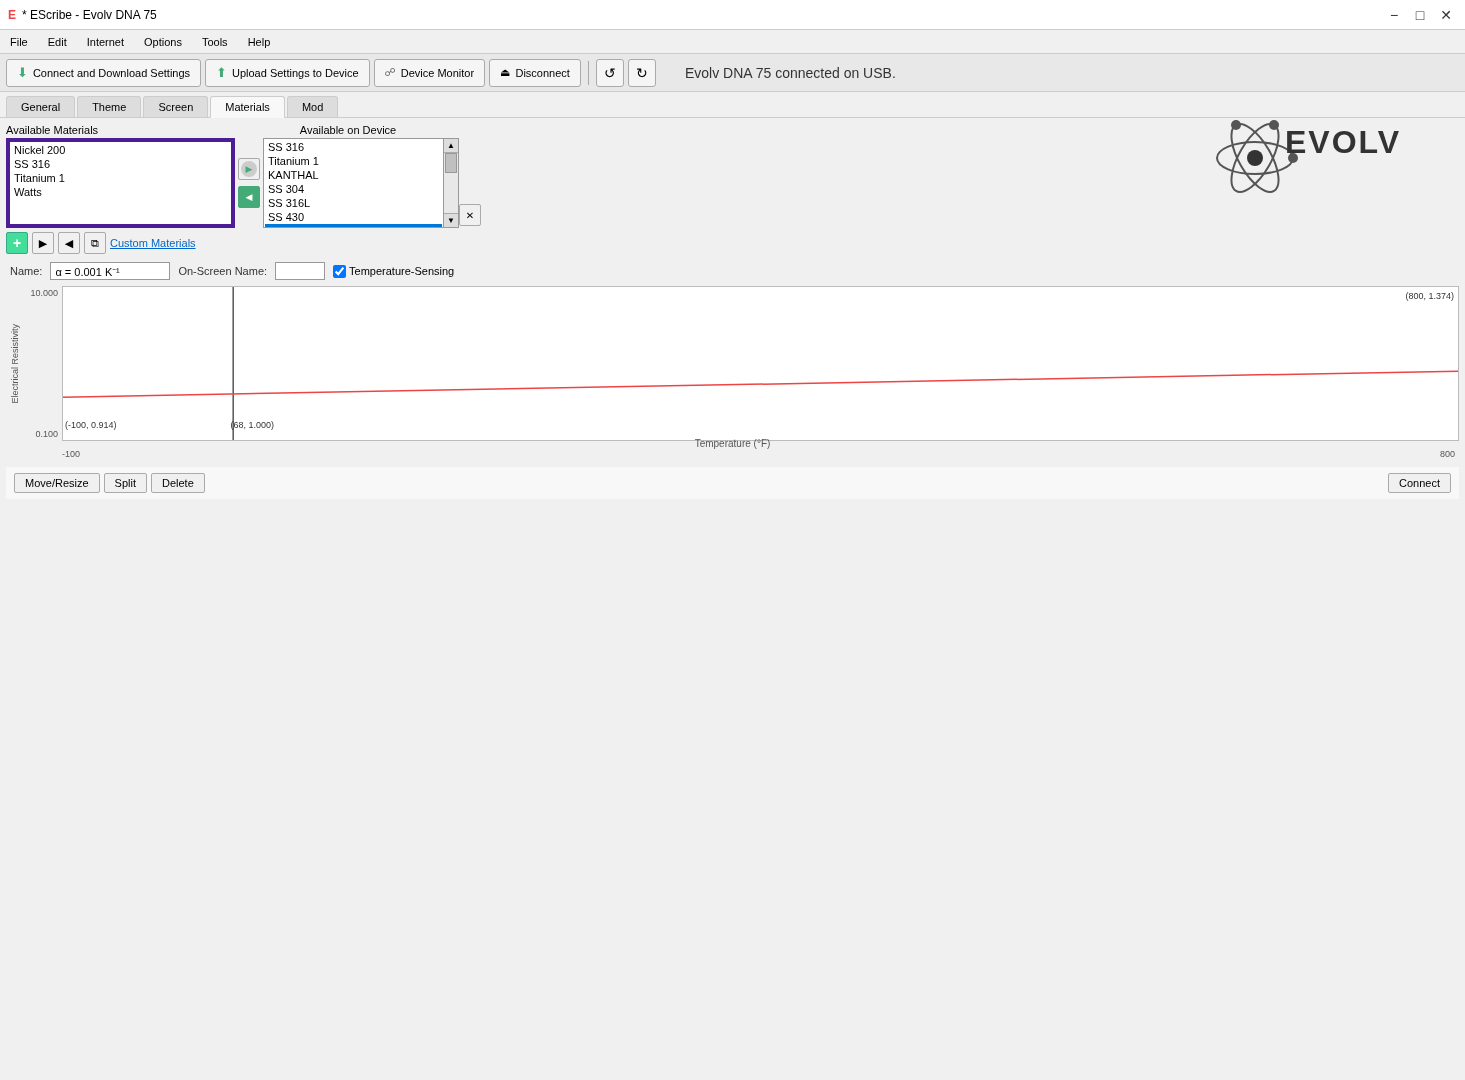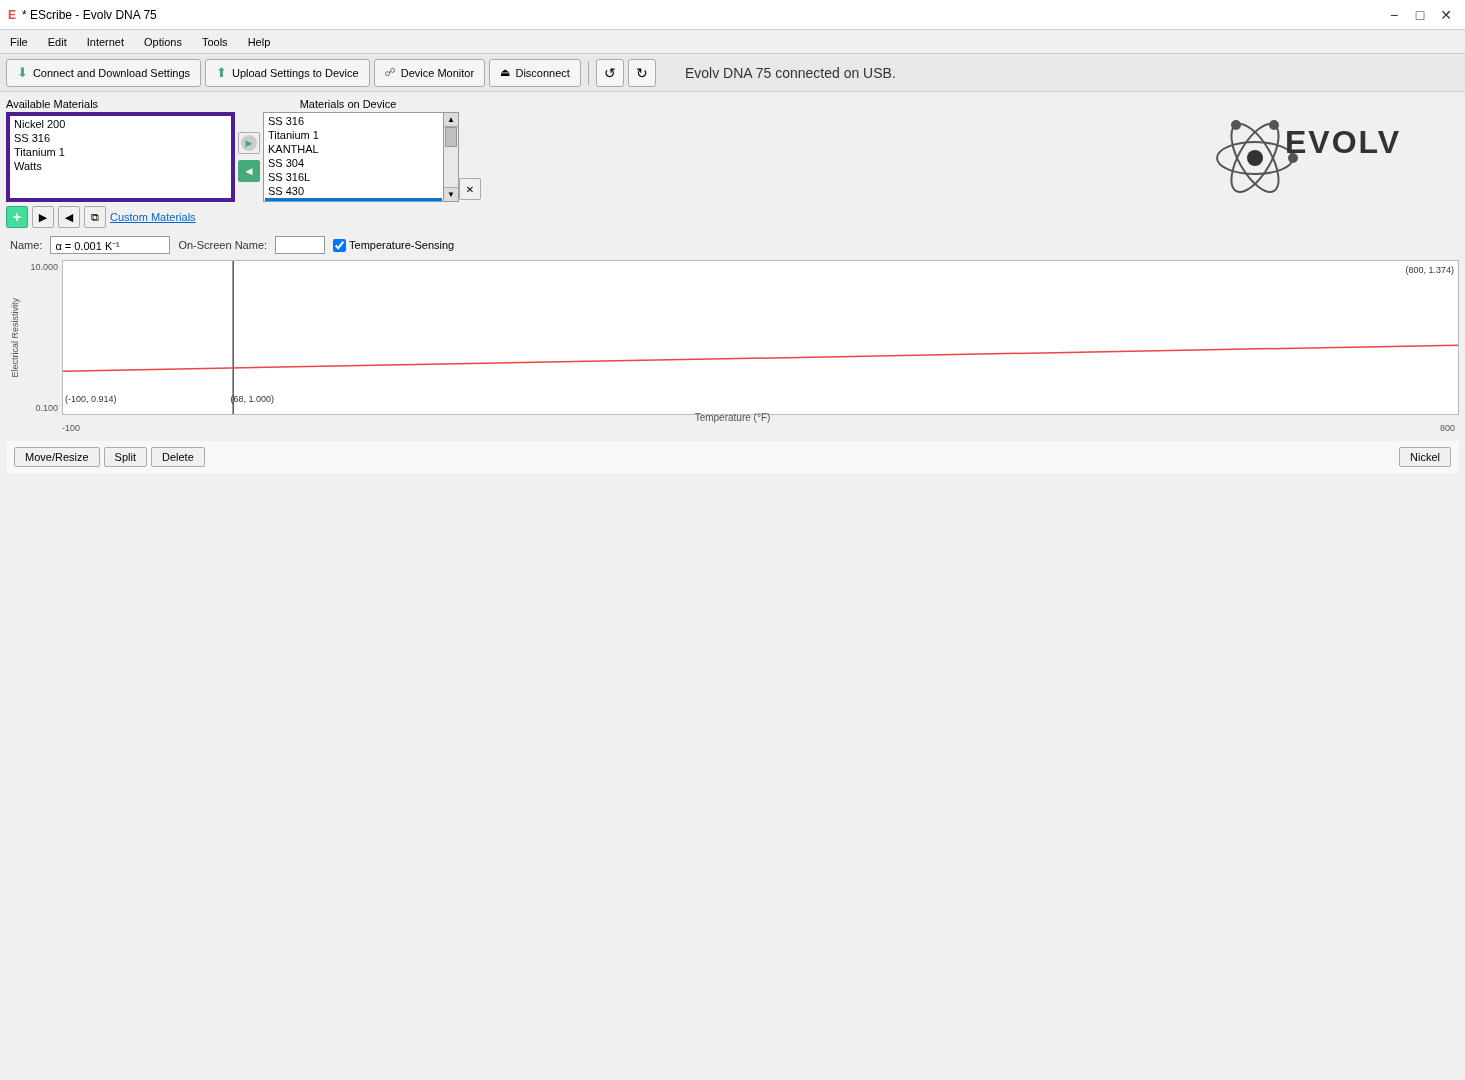--- a/index.html
+++ b/index.html
@@ -434,27 +434,34 @@
     <div class="toolbar-sep"></div>
     <button class="toolbar-icon-btn">
       <span>↺</span>
     </button>
     <button class="toolbar-icon-btn">
       <span>↻</span>
     </button>
     <span id="status-text">Evolv DNA 75 connected on USB.</span>
   </div>
 
+  <div id="tab-bar">
+    <div class="tab">General</div>
+    <div class="tab">Theme</div>
+    <div class="tab">Screen</div>
+    <div class="tab active">Materials</div>
+    <div class="tab">Mod</div>
+  </div>
 
   <div id="content-area">
 
     <div id="materials-header-row">
       <div id="avail-header">Available Materials</div>
       <div style="width:28px;"></div>
-      <div id="device-header">Materials on Device</div>
+      <div id="device-header">Available on Device</div>
     </div>
 
     <div id="lists-row">
 
       <div id="avail-list-box">
         <div class="list-item">Nickel 200</div>
         <div class="list-item">SS 316</div>
         <div class="list-item">Titanium 1</div>
         <div class="list-item">Watts</div>
       </div>
@@ -542,21 +549,21 @@
       <div style="position:absolute;bottom:2px;right:4px;font-size:9px;color:#555;">800</div>
       <div style="position:absolute;bottom:12px;left:50%;transform:translateX(-50%);font-size:10px;color:#555;">Temperature (°F)</div>
     </div>
 
     <div id="bottom-toolbar">
       <div id="bottom-left">
         <button class="bottom-btn">Move/Resize</button>
         <button class="bottom-btn">Split</button>
         <button class="bottom-btn">Delete</button>
       </div>
-      <button class="bottom-btn">Nickel</button>
+      <button class="bottom-btn">Connect</button>
     </div>
 
   </div>
 
   <div id="evolv-logo">
     <svg width="250" height="120" viewBox="0 0 250 120" xmlns="http://www.w3.org/2000/svg">
 
       <g transform="translate(30, 10)">
 
         <circle cx="40" cy="50" r="8" fill="#333"></circle>

